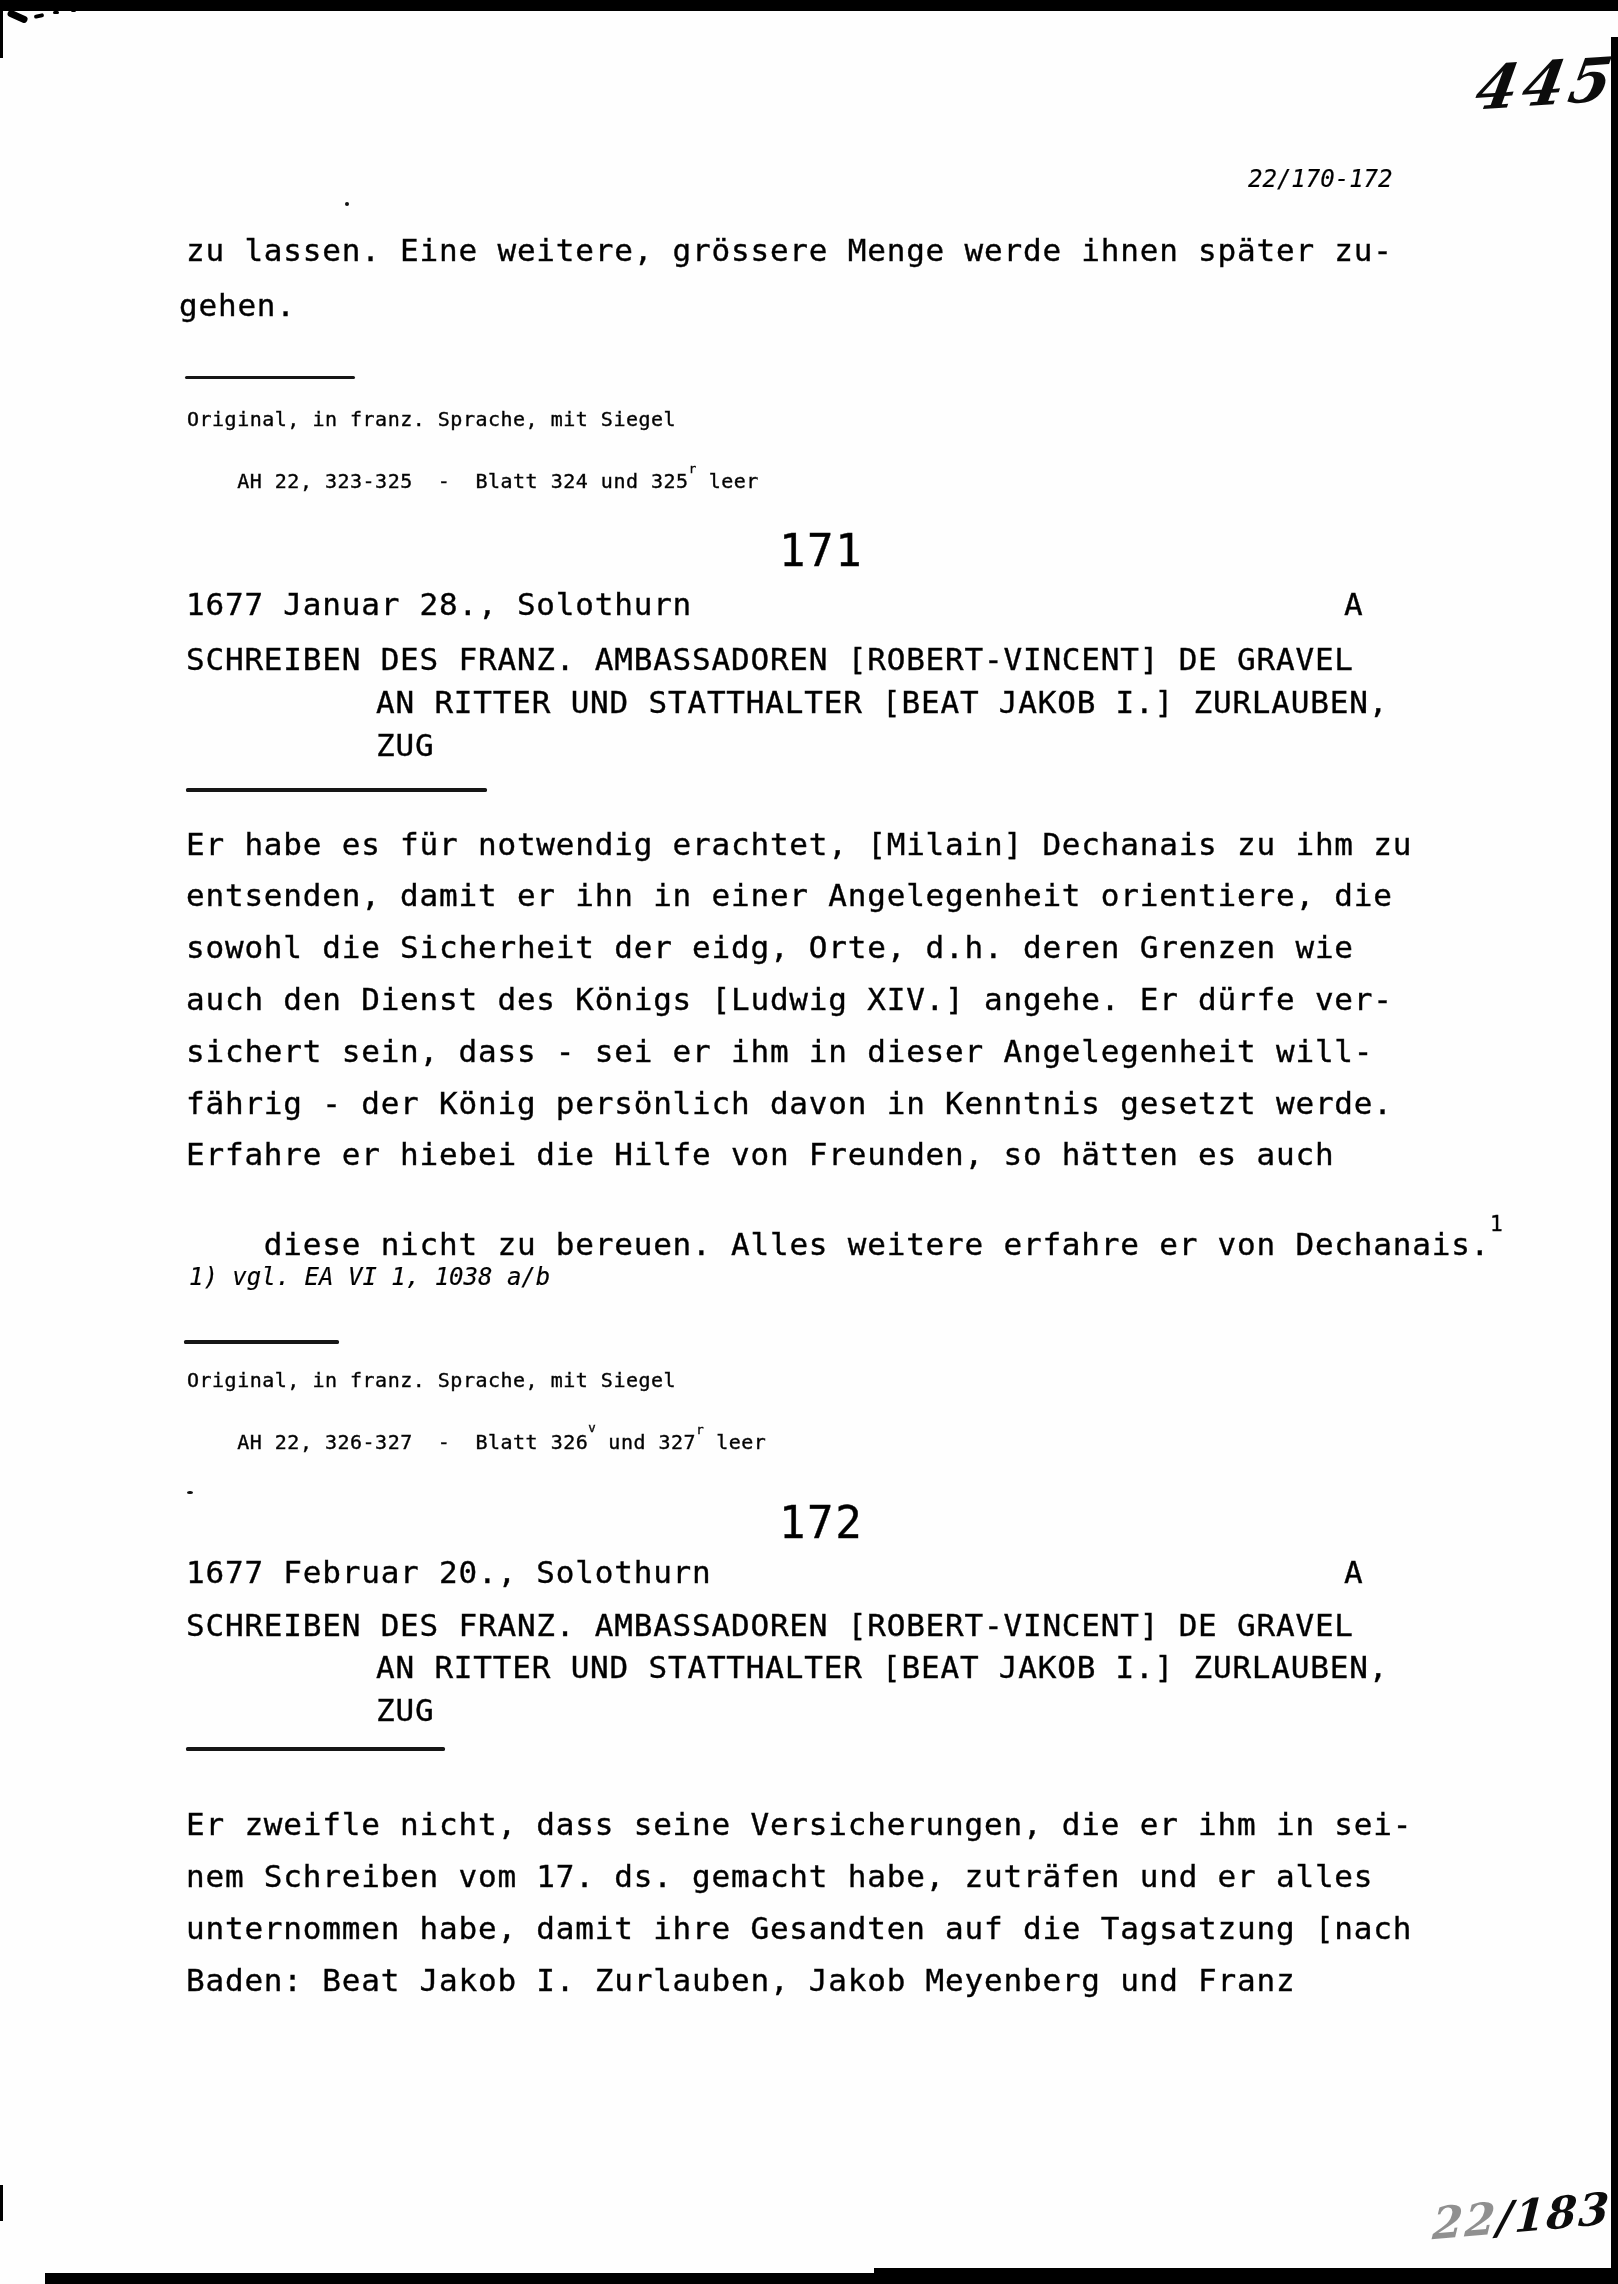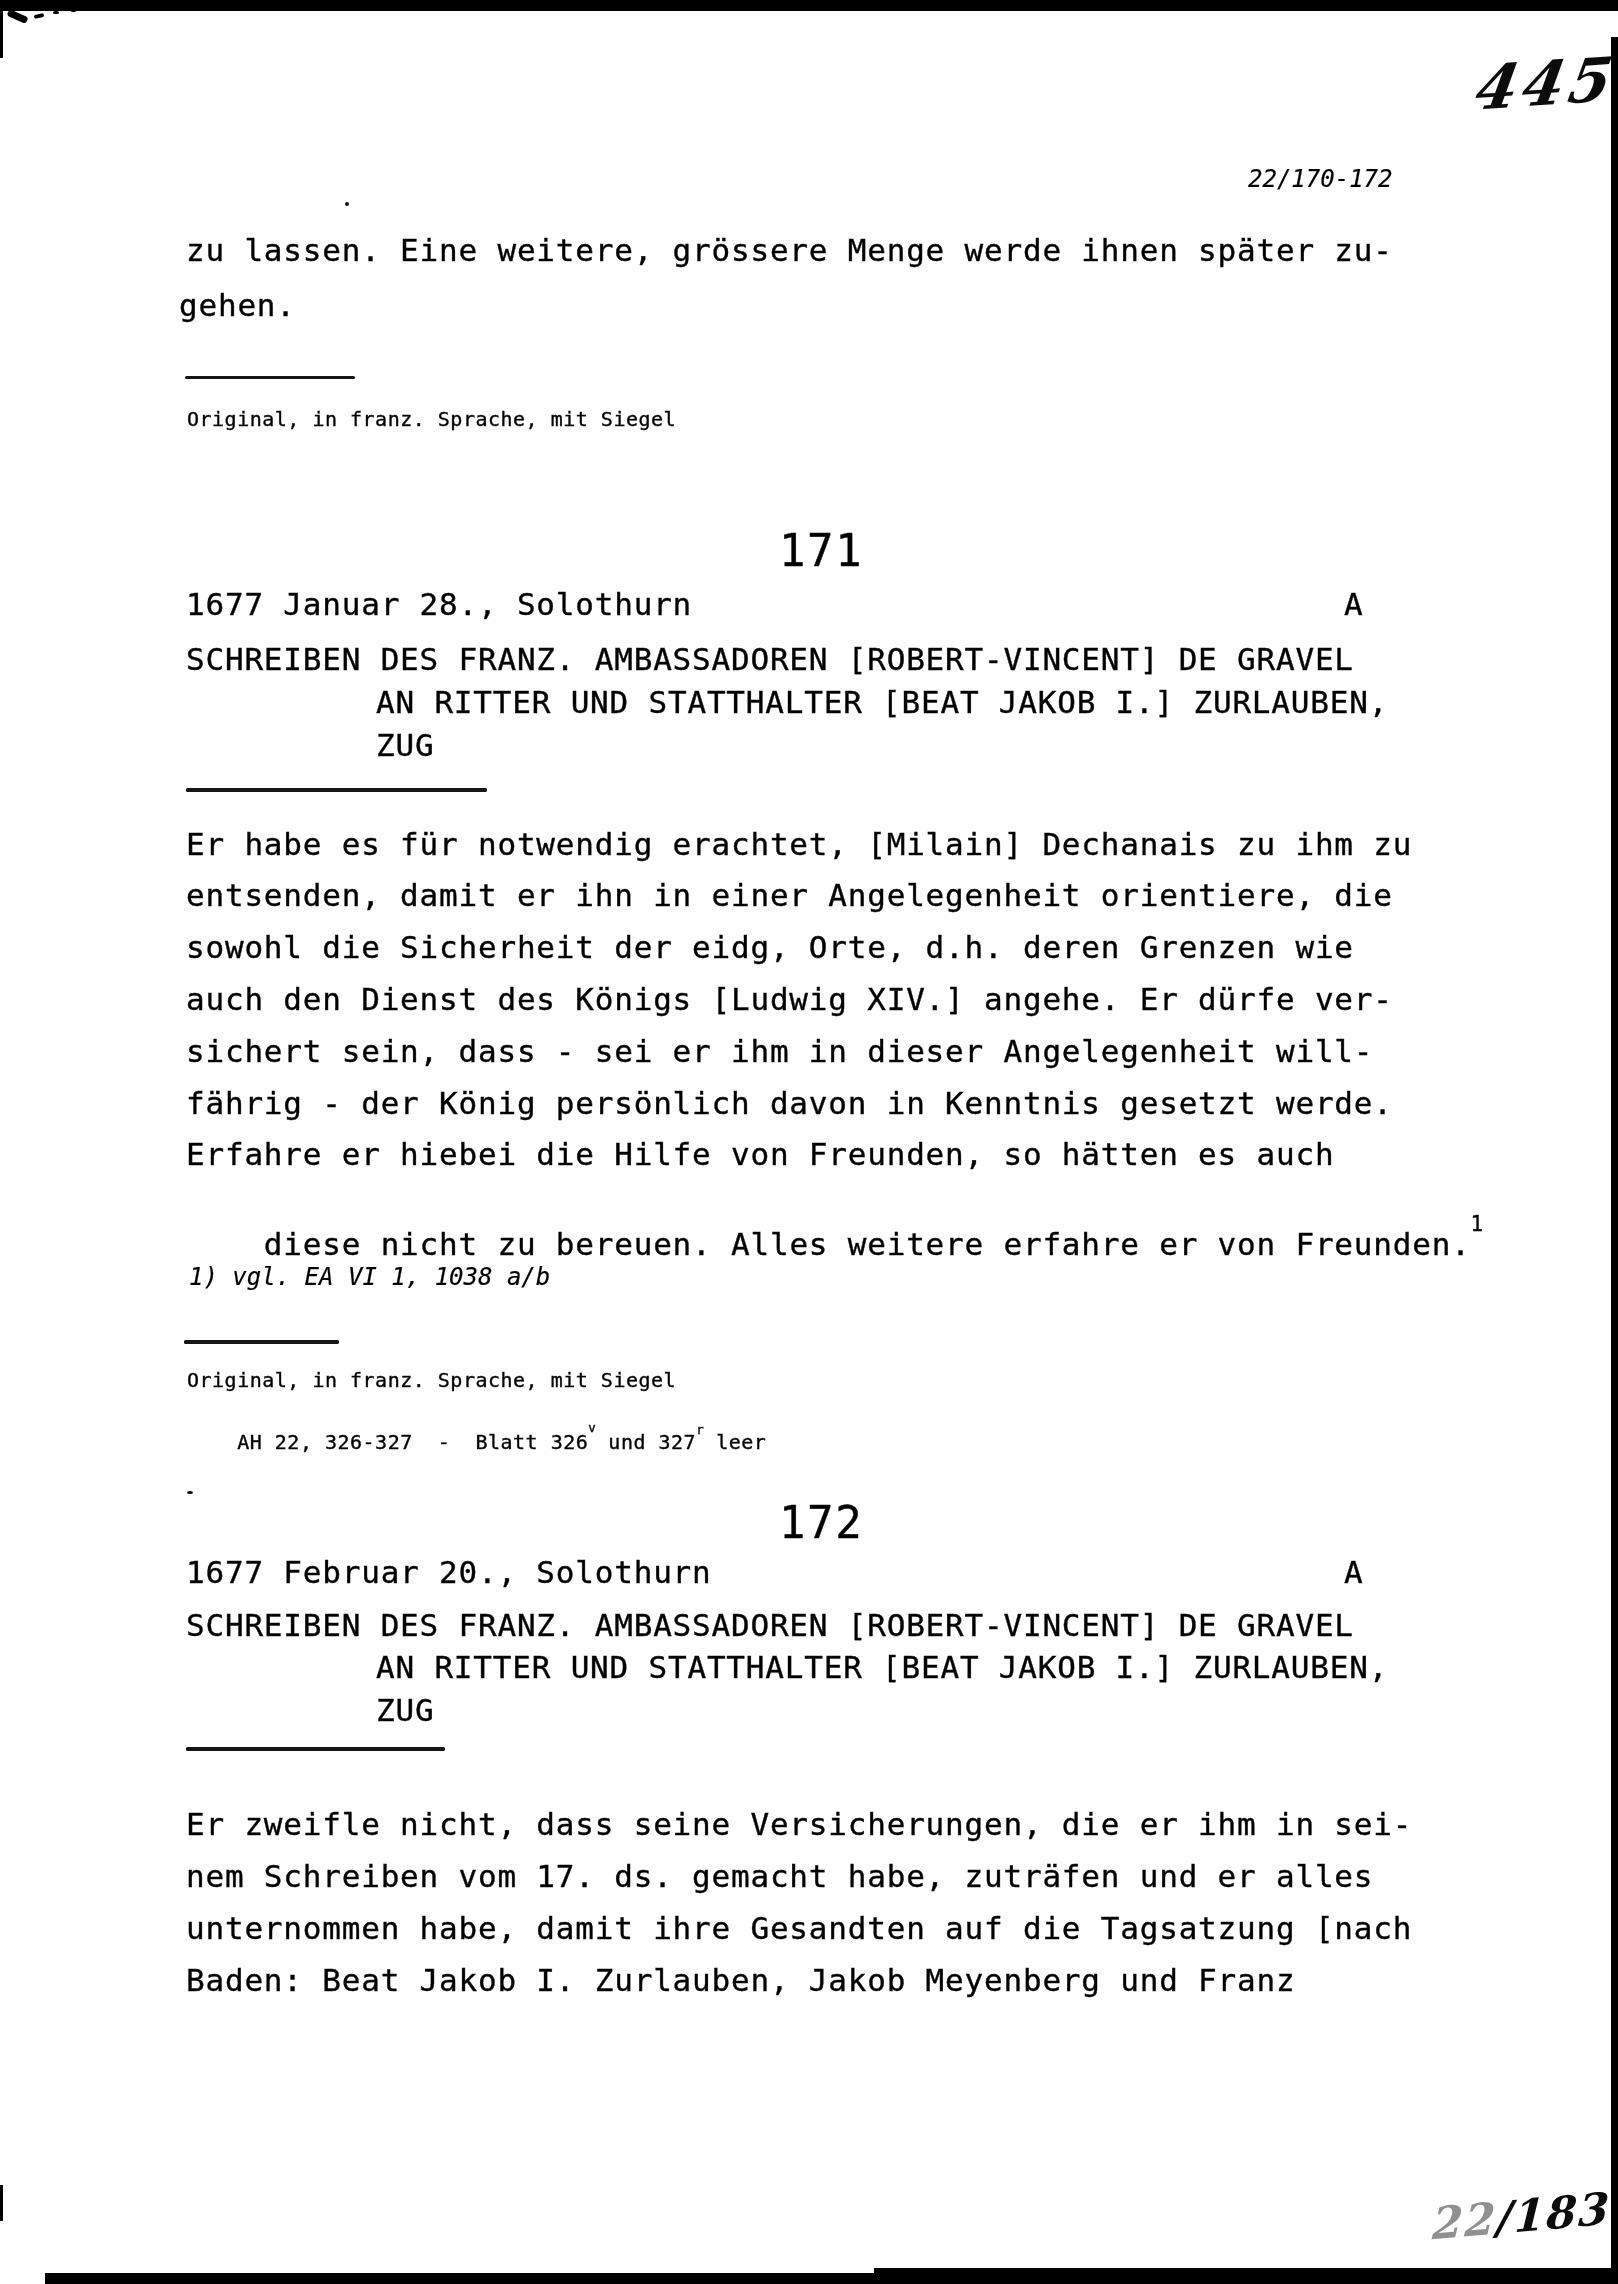--- a/index.html
+++ b/index.html
@@ -43,41 +43,44 @@
   <div class="hw hw445" style="left:1483px;top:53px;">445</div>
 
   <div class="t pageref" style="left:1248px;top:165px;">22/170-172</div>
 
   <div class="t main" style="left:186px;top:232px;">zu lassen. Eine weitere, grössere Menge werde ihnen später zu-</div>
   <div class="t main" style="left:179px;top:287px;">gehen.</div>
 
   <div class="rule" style="left:185px;top:376px;width:170px;height:3.2px;"></div>
 
   <div class="t meta" style="left:187px;top:407px;">Original, in franz. Sprache, mit Siegel</div>
+  <div class="t meta" style="left:187px;top:444px;">
+    <span>AH 22, 323-325  -  Blatt 324 und 325</span><sup class="s">r</sup><span> leer</span>
+  </div>
 
   <div class="t num" style="left:779px;top:525px;">171</div>
 
   <div class="t main" style="left:186px;top:586px;">1677 Januar 28., Solothurn</div>
   <div class="t main" style="left:1344px;top:586px;">A</div>
 
   <div class="t main" style="left:186px;top:641px;">SCHREIBEN DES FRANZ. AMBASSADOREN [ROBERT-VINCENT] DE GRAVEL</div>
   <div class="t main" style="left:376px;top:684px;">AN RITTER UND STATTHALTER [BEAT JAKOB I.] ZURLAUBEN,</div>
   <div class="t main" style="left:376px;top:727px;">ZUG</div>
 
   <div class="rule" style="left:186px;top:788px;width:301px;height:4px;"></div>
 
   <div class="t main" style="left:186px;top:826px;">Er habe es für notwendig erachtet, [Milain] Dechanais zu ihm zu</div>
   <div class="t main" style="left:186px;top:877px;">entsenden, damit er ihn in einer Angelegenheit orientiere, die</div>
   <div class="t main" style="left:186px;top:929px;">sowohl die Sicherheit der eidg, Orte, d.h. deren Grenzen wie</div>
   <div class="t main" style="left:186px;top:981px;">auch den Dienst des Königs [Ludwig XIV.] angehe. Er dürfe ver-</div>
   <div class="t main" style="left:186px;top:1033px;">sichert sein, dass - sei er ihm in dieser Angelegenheit will-</div>
   <div class="t main" style="left:186px;top:1085px;">fährig - der König persönlich davon in Kenntnis gesetzt werde.</div>
   <div class="t main" style="left:186px;top:1136px;">Erfahre er hiebei die Hilfe von Freunden, so hätten es auch</div>
   <div class="t main" style="left:186px;top:1188px;">
-    <span>diese nicht zu bereuen. Alles weitere erfahre er von Freunden.</span><sup class="fnref">1</sup>
+    <span>diese nicht zu bereuen. Alles weitere erfahre er von Dechanais.</span><sup class="fnref">1</sup>
   </div>
 
   <div class="t fn" style="left:189px;top:1263px;">1) vgl. EA VI 1, 1038 a/b</div>
 
   <div class="rule" style="left:184px;top:1340px;width:155px;height:4px;"></div>
 
   <div class="t meta" style="left:187px;top:1368px;">Original, in franz. Sprache, mit Siegel</div>
   <div class="t meta" style="left:187px;top:1405px;">
     <span>AH 22, 326-327  -  Blatt 326</span><sup class="sv">v</sup><span> und 327</span><sup class="s">r</sup><span> leer</span>
   </div>

